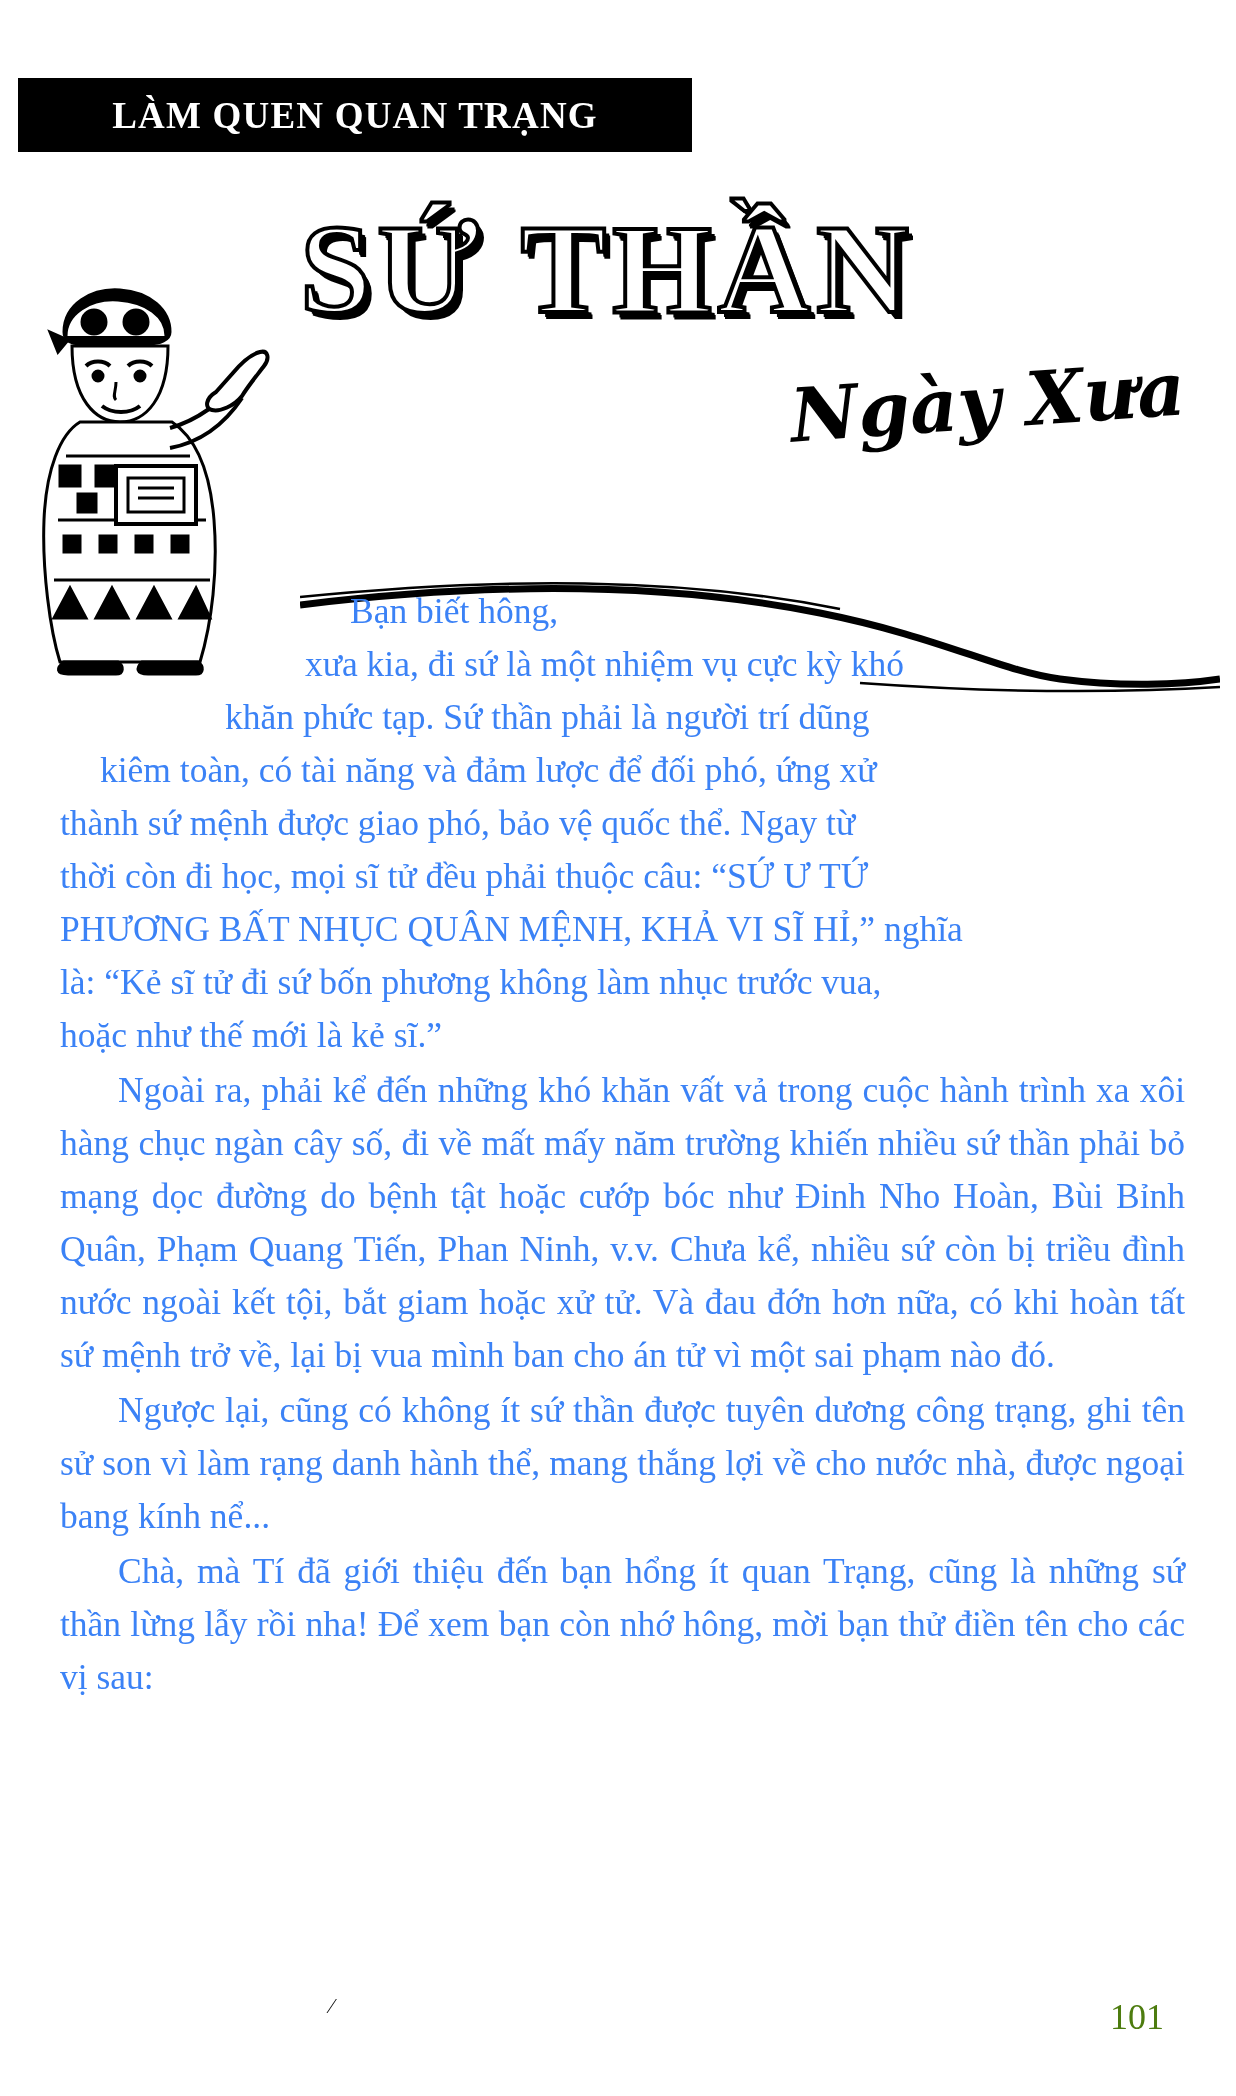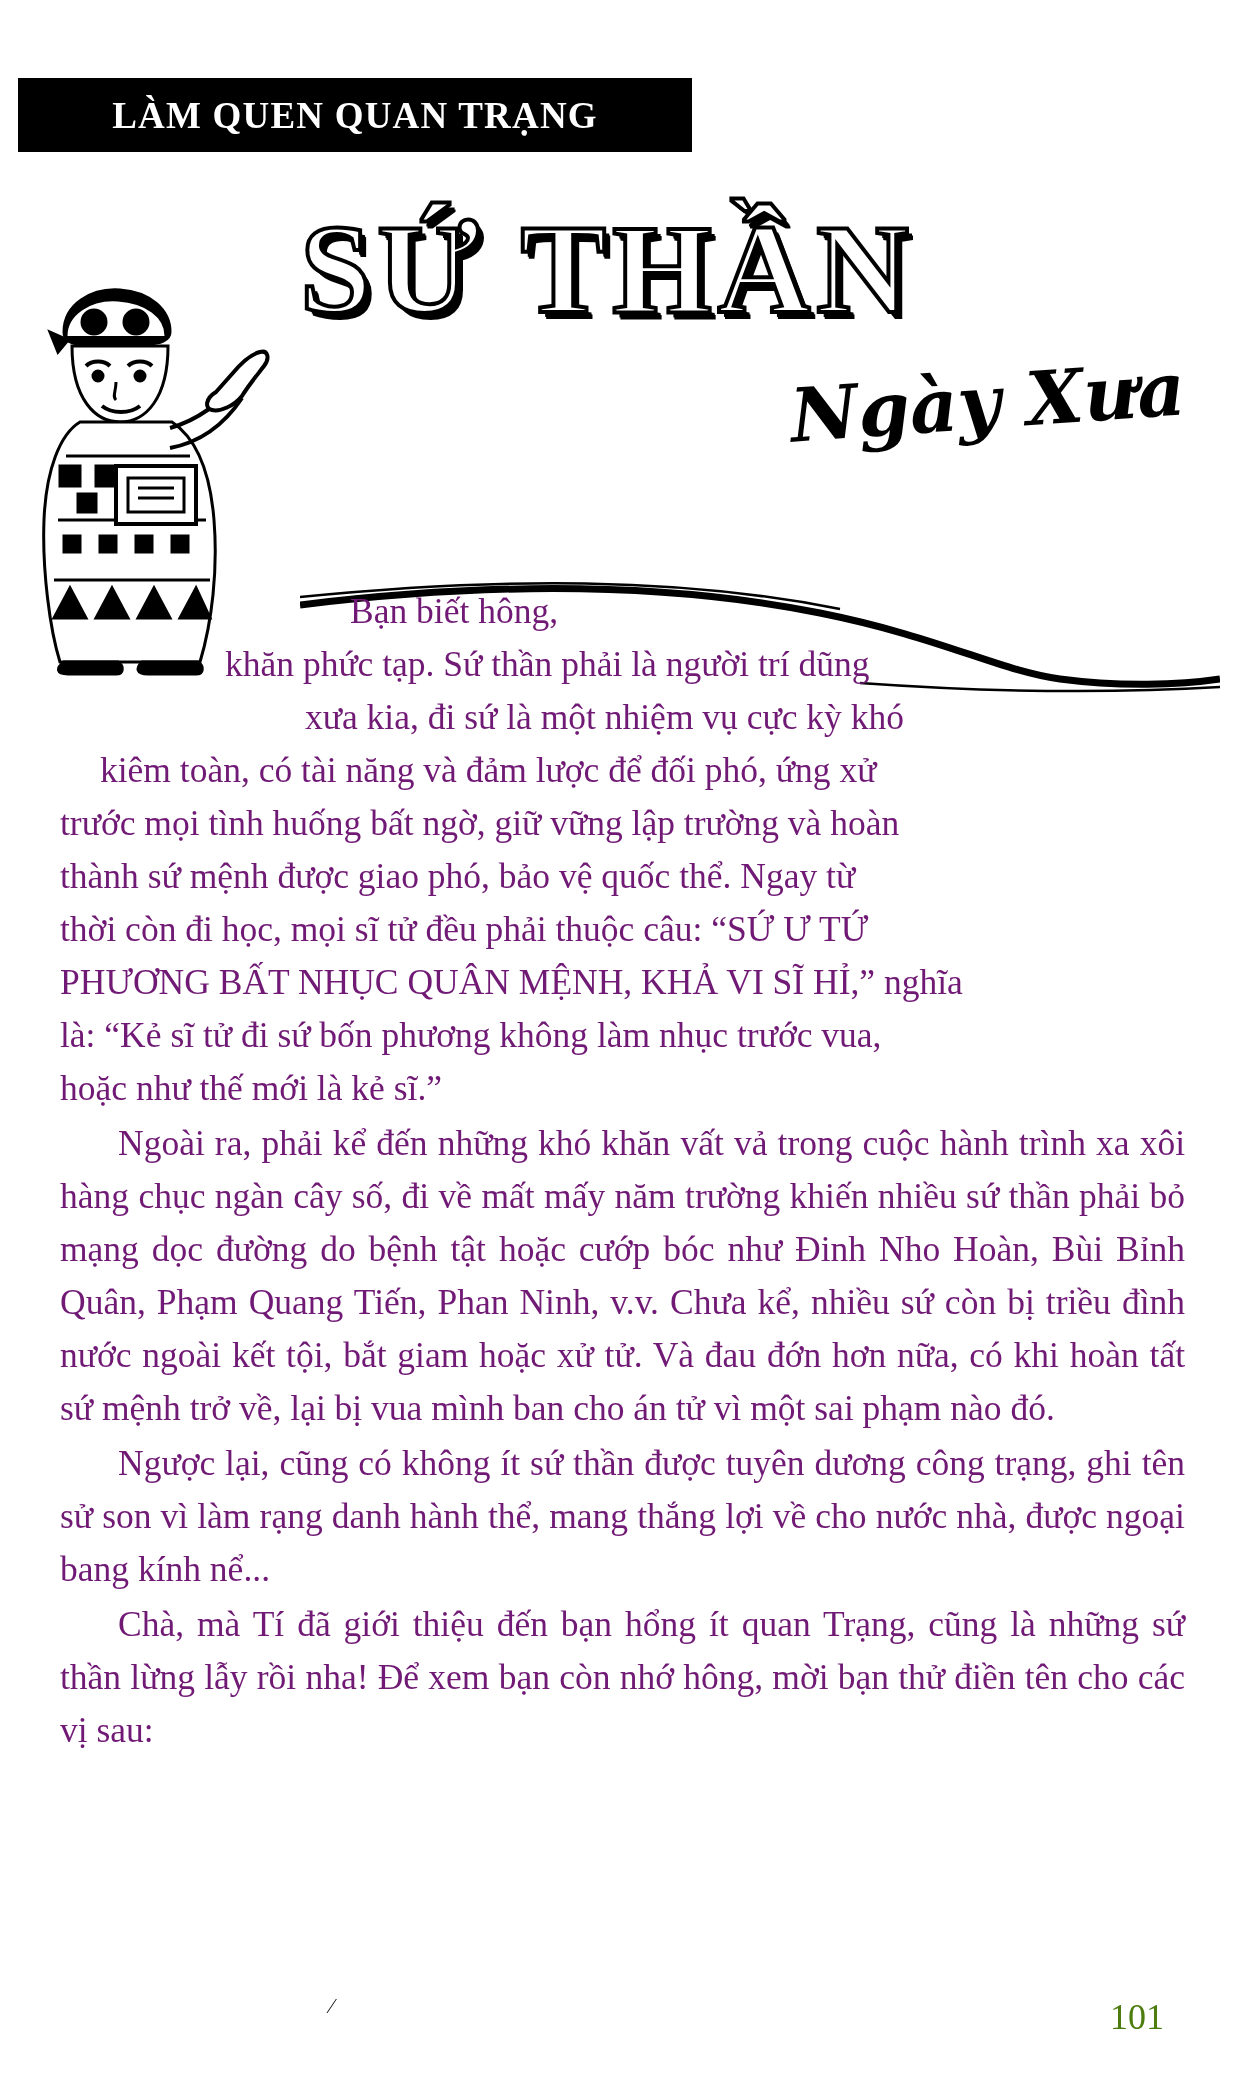--- a/index.html
+++ b/index.html
@@ -107,21 +107,21 @@
   .body-text {
     position: absolute;
     left: 60px;
     top: 585px;
     width: 1125px;
     font-family: "Liberation Serif", serif;
     font-size: 35.5px;
     line-height: 53px;
     text-align: justify;
     text-justify: inter-word;
-    color: #701a75;
+    color: #3b82f6;
   }
   .body-text p {
     margin: 0 0 2px 0;
   }
   .para-indent {
     text-indent: 58px;
   }
   .lead-wrap {
     
     text-indent: 0;
@@ -233,24 +233,23 @@
 
       <path d="M44,392 C36,398 36,404 48,404 L96,404 C104,404 104,396 98,392 Z" fill="#000000"></path>
       <path d="M122,392 C116,398 116,404 128,404 L176,404 C184,404 184,396 178,392 Z" fill="#000000"></path>
     </g>
   </svg>
 
   <div class="body-text">
 
     <p class="lead-wrap">
       <span class="flow-line fl1">Bạn biết hông,</span>
+      <span class="flow-line fl2">xưa kia, đi sứ là một nhiệm vụ cực kỳ khó</span>
       <span class="flow-line fl3">khăn phức tạp. Sứ thần phải là người trí dũng</span>
-      <span class="flow-line fl2">xưa kia, đi sứ là một nhiệm vụ cực kỳ khó</span>
       <span class="flow-line fl4">kiêm toàn, có tài năng và đảm lược để đối phó, ứng xử</span>
-      <span class="flow-line fl5">trước mọi tình huống bất ngờ, giữ vững lập trường và hoàn</span>
       <span class="flow-line fl5">thành sứ mệnh được giao phó, bảo vệ quốc thể. Ngay từ</span>
       <span class="flow-line fl5">thời còn đi học, mọi sĩ tử đều phải thuộc câu: “SỨ Ư TỨ</span>
       <span class="flow-line fl5">PHƯƠNG BẤT NHỤC QUÂN MỆNH, KHẢ VI SĨ HỈ,” nghĩa</span>
       <span class="flow-line fl5">là: “Kẻ sĩ tử đi sứ bốn phương không làm nhục trước vua,</span>
       <span class="flow-line fl5">hoặc như thế mới là kẻ sĩ.”</span>
     </p>
 
     <p class="para-indent">Ngoài ra, phải kể đến những khó khăn vất vả trong cuộc hành trình xa xôi hàng chục ngàn cây số, đi về mất mấy năm trường khiến nhiều sứ thần phải bỏ mạng dọc đường do bệnh tật hoặc cướp bóc như Đinh Nho Hoàn, Bùi Bỉnh Quân, Phạm Quang Tiến, Phan Ninh, v.v. Chưa kể, nhiều sứ còn bị triều đình nước ngoài kết tội, bắt giam hoặc xử tử. Và đau đớn hơn nữa, có khi hoàn tất sứ mệnh trở về, lại bị vua mình ban cho án tử vì một sai phạm nào đó.</p>
     <p class="para-indent">Ngược lại, cũng có không ít sứ thần được tuyên dương công trạng, ghi tên sử son vì làm rạng danh hành thể, mang thắng lợi về cho nước nhà, được ngoại bang kính nể...</p>
     <p class="para-indent">Chà, mà Tí đã giới thiệu đến bạn hổng ít quan Trạng, cũng là những sứ thần lừng lẫy rồi nha! Để xem bạn còn nhớ hông, mời bạn thử điền tên cho các vị sau:</p>

